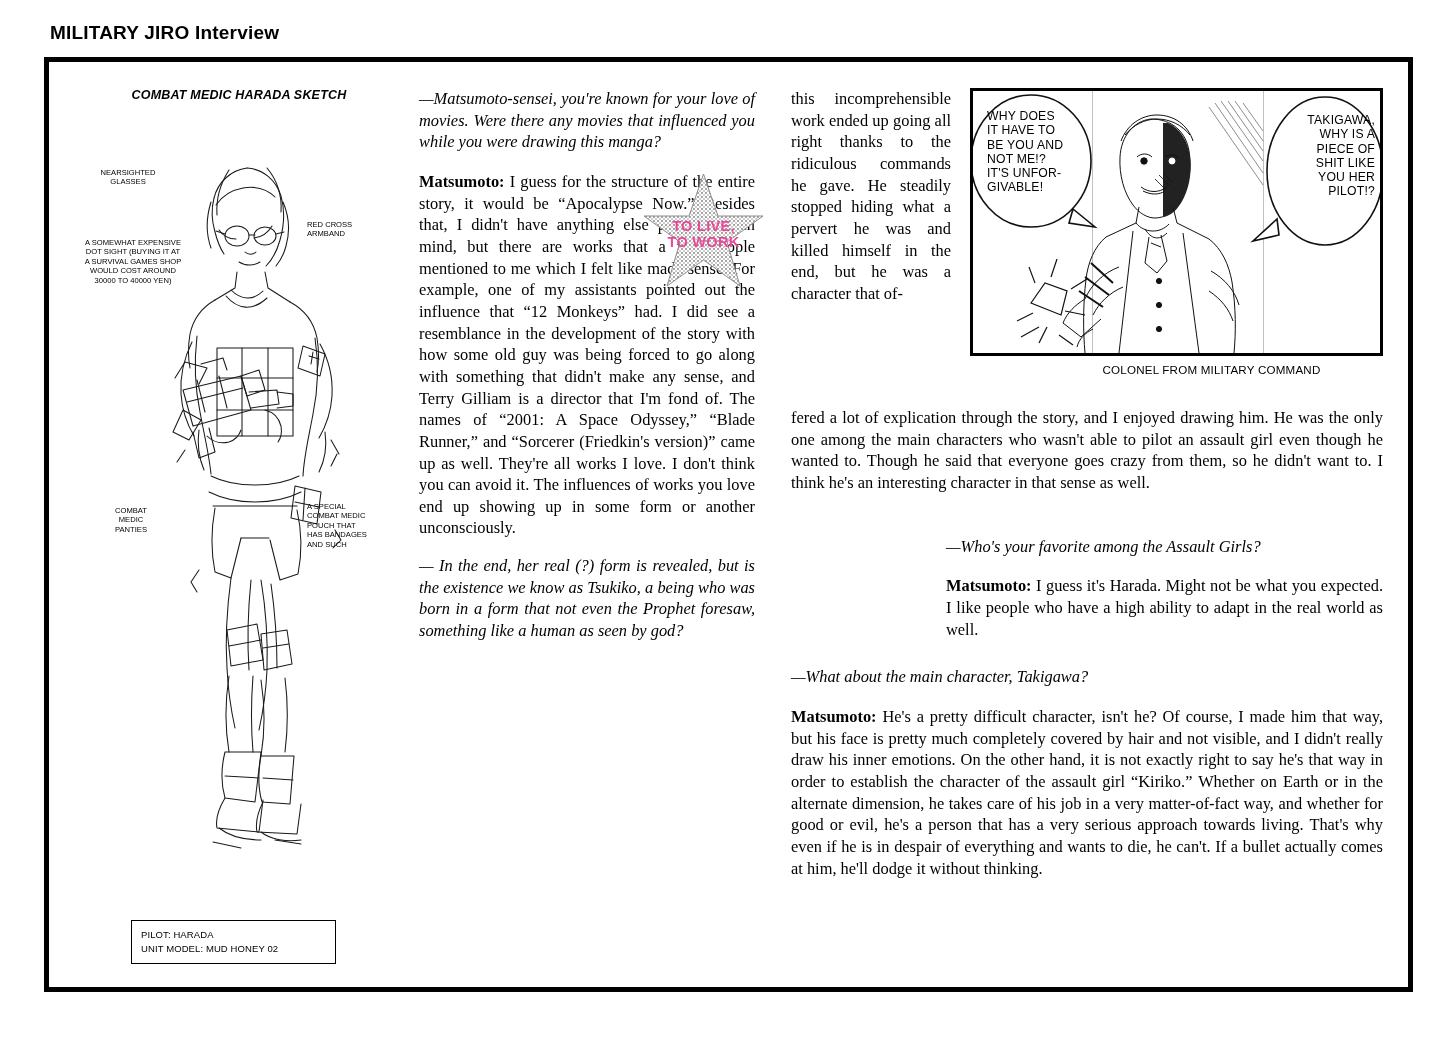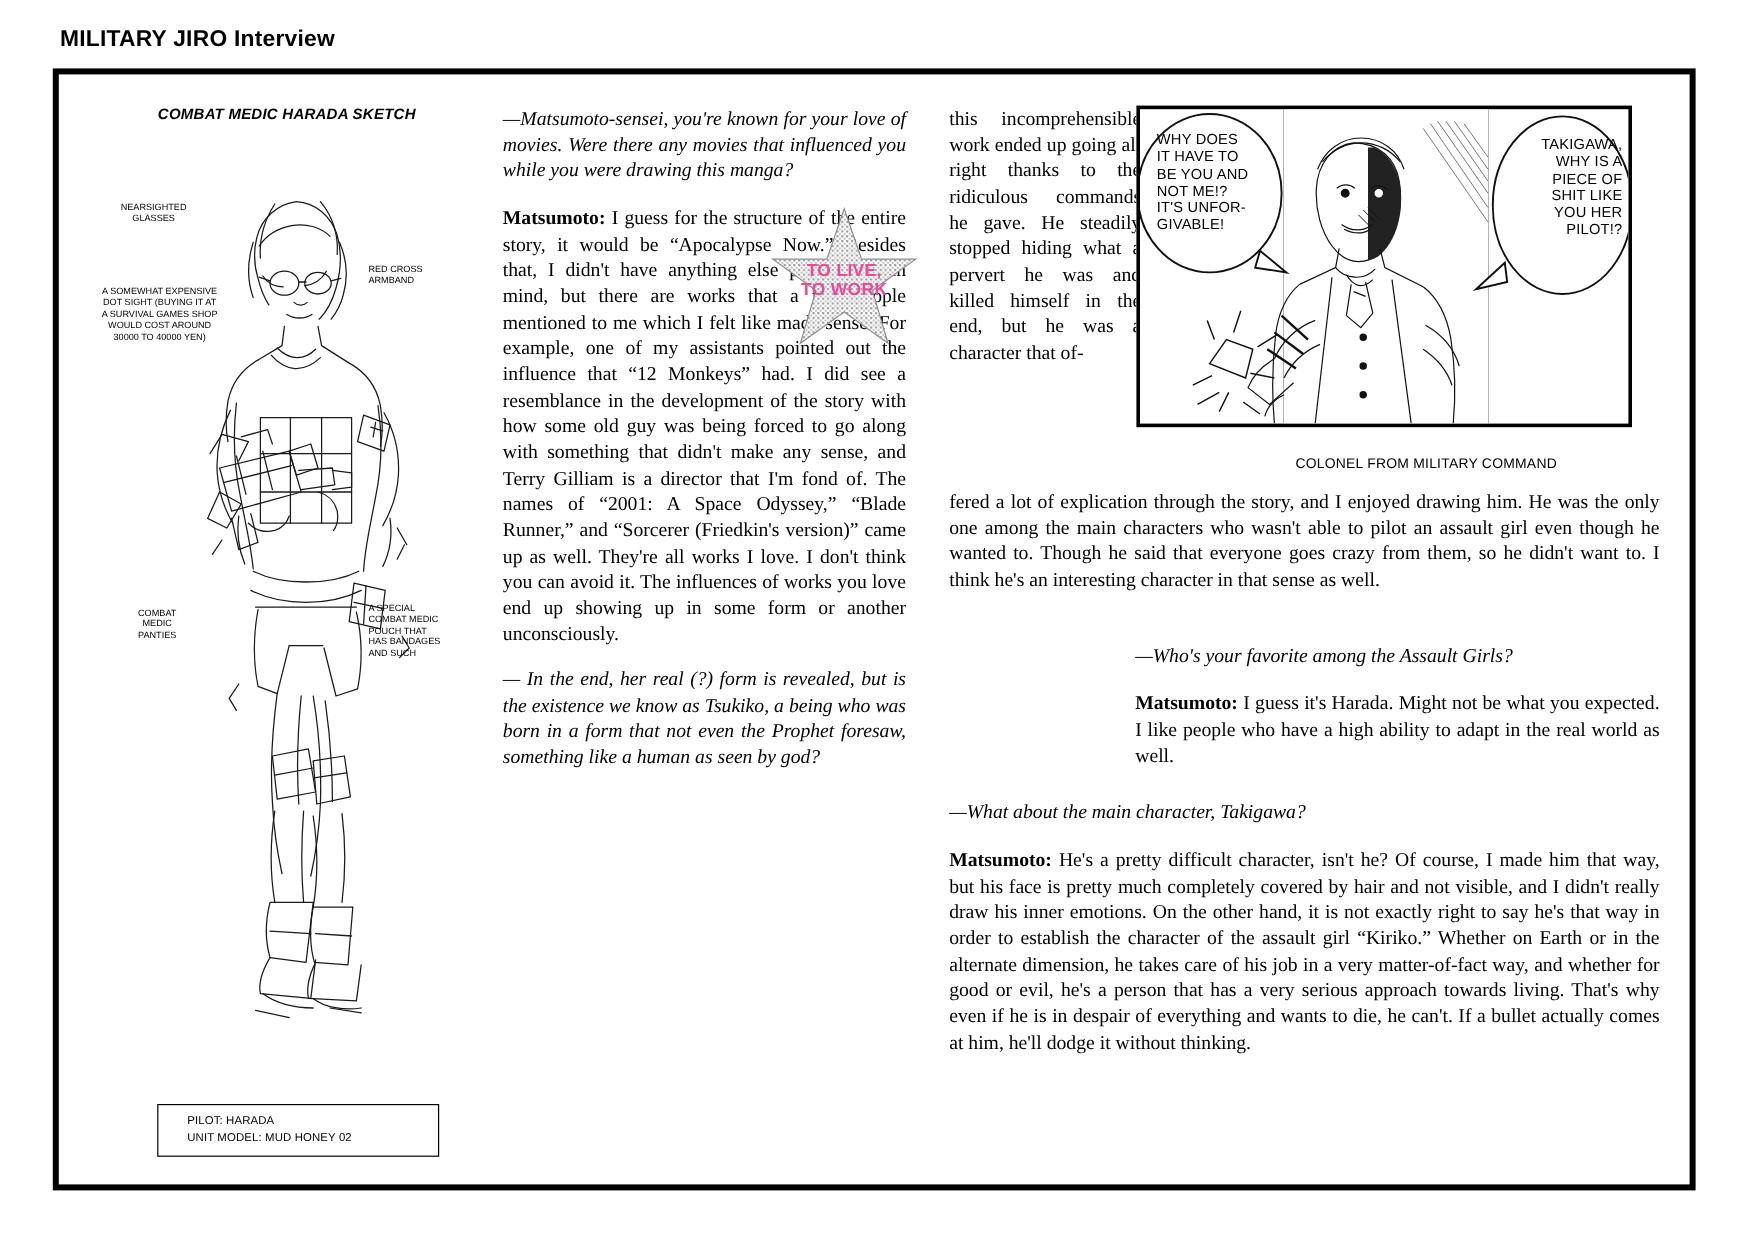--- a/index.html
+++ b/index.html
@@ -77,21 +77,21 @@
     color: #000;
   }
   .anno.r { text-align: center; }
   .anno.l { text-align: left; }
   .plate {
     position: absolute;
     left: 52px;
     bottom: 4px;
     width: 185px;
     border: 1.5px solid #000;
-    padding: 7px 24px;
+    padding: 7px 9px;
     font-family: "Liberation Sans", sans-serif;
     font-size: 9.5px;
     line-height: 1.45;
     letter-spacing: 0.1px;
   }
 
   
   .col {
     position: absolute;
     font-size: 16.4px;
@@ -145,38 +145,38 @@
     color: #ec4899;
   }
   #star1 { left: 592px; top: 110px; width: 125px; height: 122px; }
   #star1 .star-text { font-size: 14.5px; margin-top: 2px; }
   #star2 { left: 742px; top: 535px; width: 128px; height: 125px; }
   #star2 .star-text { font-size: 13px; margin-top: 1px; }
 
   
   .panel-wrap {
     position: absolute;
-    left: 898px;
+    left: 921px;
     top: 26px;
     width: 483px;
   }
   .panel {
     position: relative;
     width: 413px;
     height: 268px;
     border: 3px solid #000;
     box-sizing: border-box;
     background: #fff;
     overflow: hidden;
   }
   .panel-caption {
     font-family: "Liberation Sans", sans-serif;
     font-size: 11.6px;
     text-align: center;
-    margin-top: 24px;
+    margin-top: 7px;
     letter-spacing: 0.2px;
   }
   .balloon-text {
     position: absolute;
     font-family: "Liberation Sans", sans-serif;
     font-size: 12.2px;
     line-height: 1.17;
     letter-spacing: 0.2px;
     color: #000;
   }

